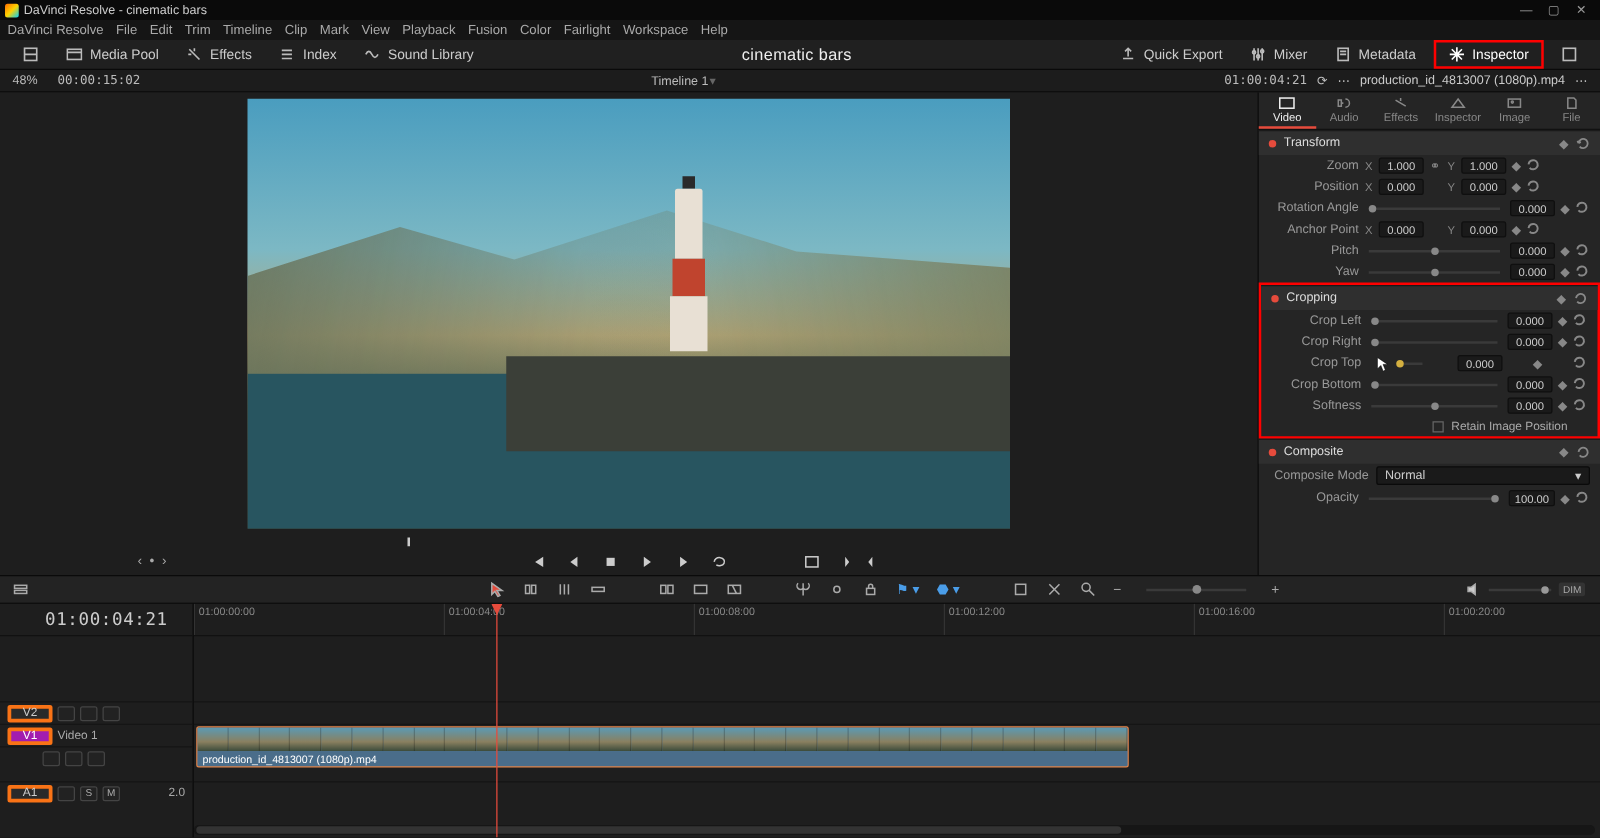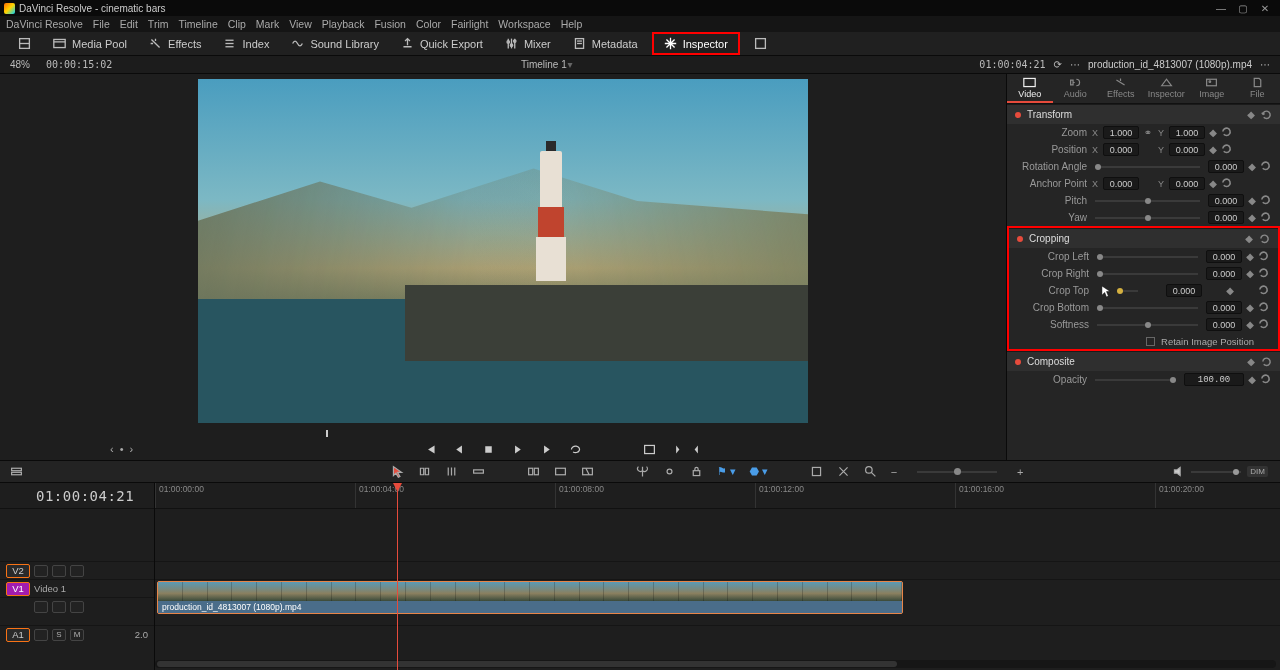--- a/index.html
+++ b/index.html
@@ -95,21 +95,21 @@
 .toolstrip .vol { position:absolute; right:12px; display:flex; align-items:center; gap:6px; }
 .toolstrip .vol-slider { width:50px; height:2px; background:#3a3a3a; position:relative; }
 .toolstrip .vol-slider .dot { width:6px;height:6px;border-radius:50%;background:#999;position:absolute;top:-2px;right:2px; }
 .dim-btn { font-size:8px; background:#333; padding:1px 3px; border-radius:2px; color:#aaa; }
 
 
 .timeline { height: 188px; background:#1e1e1e; border-top:1px solid #0a0a0a; display:flex; }
 .tl-left { width:155px; border-right:1px solid #0a0a0a; }
 .tl-tc { height:26px; display:flex; align-items:center; padding-left:36px; font-family:monospace; color:#ccc; font-size:14px; letter-spacing:.5px; border-bottom:1px solid #111; }
 .track-head { height:18px; display:flex; align-items:center; gap:4px; padding:0 6px; border-top:1px solid #151515; font-size:9.5px; }
-.track-head .tn { width:24px; height:14px; background:#2a2a2a; border:1px solid #f97316; display:flex; align-items:center; justify-content:center; border-radius:2px; color:#ccc; }
+.track-head .tn { width:36px; height:14px; background:#2a2a2a; border:3px solid #f97316; display:flex; align-items:center; justify-content:center; border-radius:2px; color:#ccc; }
 .track-head .tn.active { background:#a21caf; color:#fff; }
 .track-head .tico { width:14px; height:12px; border:1px solid #444; background:#222; border-radius:2px; display:flex; align-items:center; justify-content:center; }
 .track-head .tname { flex:1; color:#aaa; }
 
 .tl-right { flex:1; position:relative; overflow:hidden; }
 .ruler { height:26px; border-bottom:1px solid #111; position:relative; font-family:monospace; font-size:8.5px; color:#888; }
 .ruler .tick { position:absolute; top:0; height:100%; border-left:1px solid #333; padding-left:3px; padding-top:1px; }
 .playhead { position:absolute; top:0; bottom:0; width:1px; background:#e64b3c; z-index:10; }
 .playhead .ph-head { position:absolute; top:0; left:-4px; width:9px; height:9px; background:#e64b3c; clip-path: polygon(0 0, 100% 0, 50% 100%); }
 
@@ -183,20 +183,21 @@
         <line x1="3" y1="12" x2="13" y2="12"></line>
       </svg>
       <span>Index</span>
     </div>
   <div class="tbtn">
       <svg viewBox="0 0 16 16">
         <path d="M2 8 Q5 2 8 8 T14 8"></path>
       </svg>
       <span>Sound Library</span>
     </div>
+  <div class="center-title">cinematic bars</div>
   <div class="tbtn">
       <svg viewBox="0 0 16 16">
         <path d="M8 2 L8 10 M5 5 L8 2 L11 5 M3 12 L13 12"></path>
       </svg>
       <span>Quick Export</span>
     </div>
   <div class="tbtn">
       <svg viewBox="0 0 16 16">
         <line x1="4" y1="2" x2="4" y2="14"></line>
         <line x1="8" y1="2" x2="8" y2="14"></line>
@@ -496,26 +497,33 @@
 
     <div class="section-head">
       <span class="dot"></span>
       <span>Composite</span>
       <span class="spacer"></span>
       <span class="kf">◆</span>
       <svg class="reset" viewBox="0 0 12 12">
           <path d="M2 6 a4 4 0 1 1 1 3"></path>
         </svg>
     </div>
+    <div class="compmode-row">
+      <span class="prop-label" style="width:80px;">Composite Mode</span>
+      <div class="compmode-sel">
+          <span>Normal</span>
+          <span>▾</span>
+        </div>
+    </div>
     <div class="prop-row">
       <span class="prop-label">Opacity</span>
       <div class="prop-slider">
           <div class="dot" style="left:auto;right:0;"></div>
         </div>
-      <span class="prop-val" style="width:60px;font-family:Liberation Mono, monospace;">100.00</span>
+      <span class="prop-val" style="width:37px;">100.00</span>
       <span class="row-kf">◆</span>
       <span class="row-reset"><svg class="reset-icon" viewBox="0 0 12 12">
             <path d="M2 6 a4 4 0 1 1 1 3"></path>
           </svg></span>
     </div>
   </div>
 </div>
 
 <div class="toolstrip">
   <svg viewBox="0 0 16 16">

